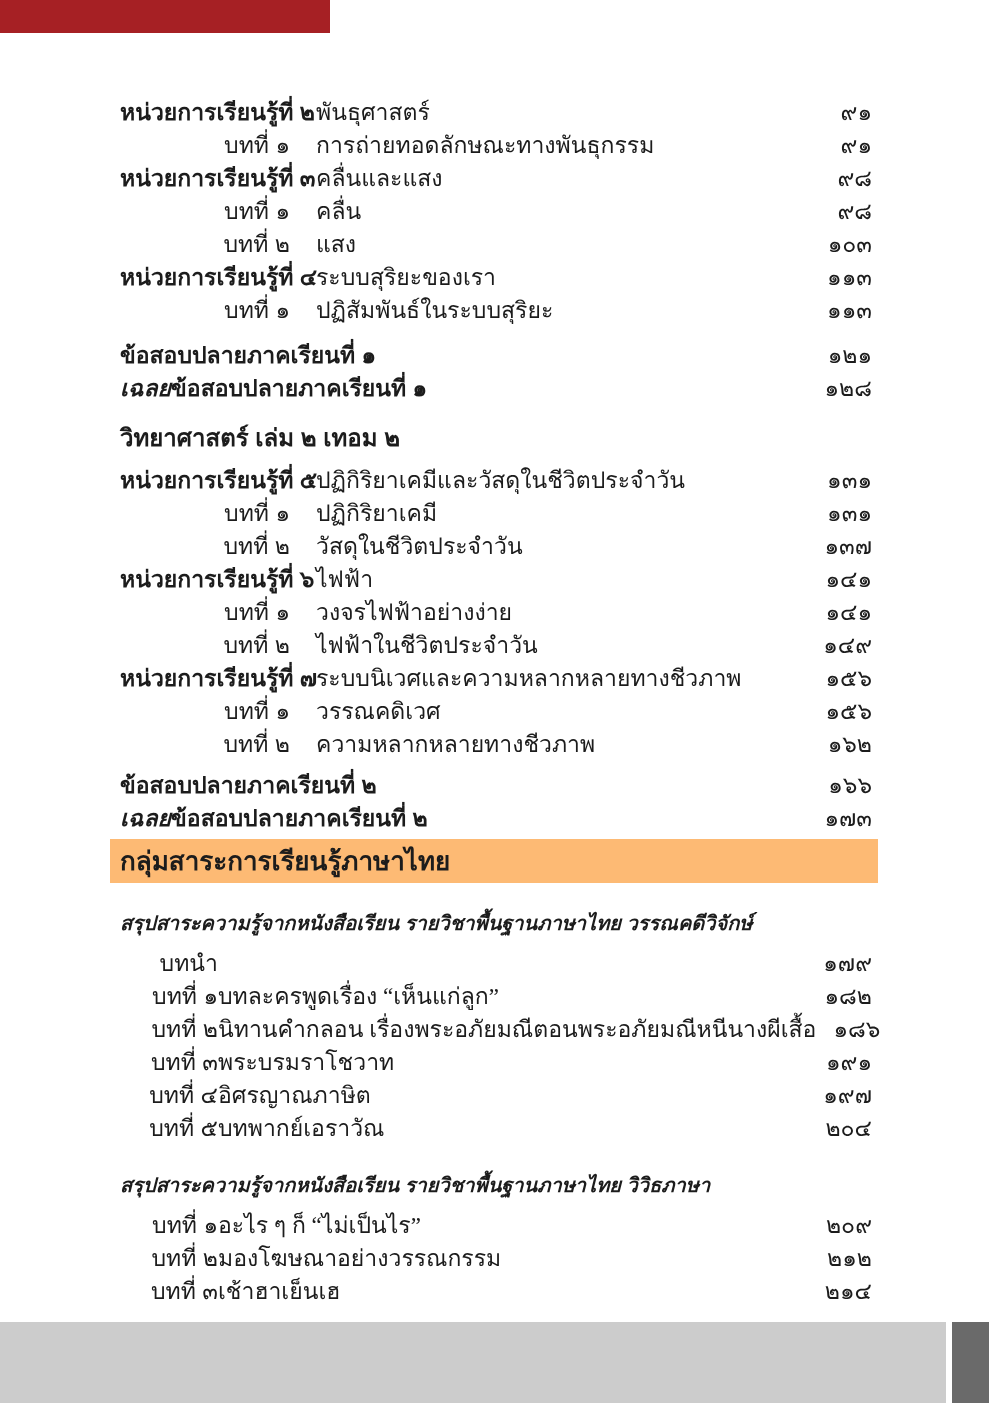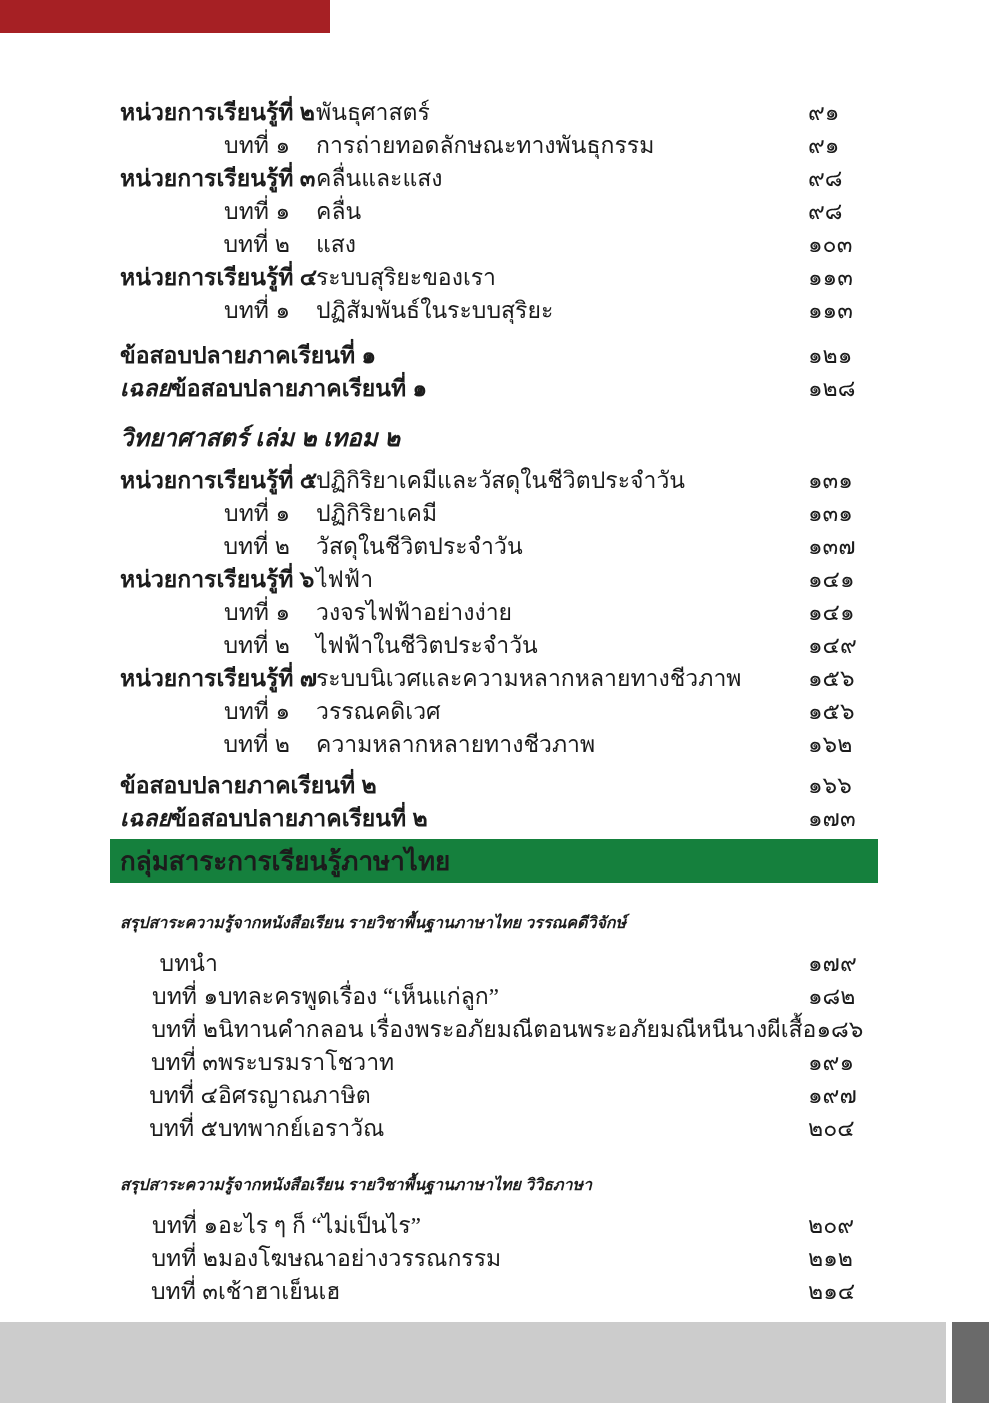--- a/index.html
+++ b/index.html
@@ -9,35 +9,35 @@
   .red-bar{position:absolute;left:0;top:0;width:330px;height:33px;background:#a62024;}
 
   .content{position:absolute;left:120px;top:0;width:752px;}
   .spacer-top{height:96px;}
 
   .row{display:flex;align-items:baseline;line-height:33px;font-size:23px;white-space:nowrap;}
   .lbl{width:170px;flex:none;}
   .row.unit .lbl{font-weight:bold;text-align:left;}
   .row.chap .lbl{text-align:right;}
   .ttl{flex:1;padding-left:26px;overflow:visible;font-family:Liberation Serif, serif;}
-  .pg{flex:none;min-width:64px;text-align:left;font-family:Liberation Serif, serif;}
+  .pg{flex:none;min-width:64px;text-align:right;font-family:Liberation Serif, serif;}
 
   .row.exam{margin-top:0;}
   .exam-main{flex:1;font-weight:bold;}
   .ans-prefix{font-style:italic;font-weight:bold;}
 
   .gap-md{height:12px;}
   .gap-sm{height:8px;}
 
-  .vol-header{font-size:24px;font-weight:bold;font-style:italic;line-height:33px;margin-top:16px;margin-bottom:10px;}
-
-  .thai-bar{height:44px;line-height:44px;background:#15803d;font-weight:bold;font-size:26px;
+  .vol-header{font-size:24px;font-weight:bold;line-height:33px;margin-top:16px;margin-bottom:10px;}
+
+  .thai-bar{height:44px;line-height:44px;background:#fdba74;font-weight:bold;font-size:26px;
             margin-left:-10px;margin-right:-6px;padding-left:10px;margin-top:4px;}
 
-  .sec-header{font-size:16px;font-weight:bold;font-style:italic;line-height:36px;margin-top:22px;margin-bottom:6px;}
+  .sec-header{font-size:20px;font-weight:bold;font-style:italic;line-height:36px;margin-top:22px;margin-bottom:6px;}
 
   .lit .lbl{width:98px;text-align:right;}
   .lit .ttl{padding-left:0;}
 
   .footer-light{position:absolute;left:0;top:1322px;width:946px;height:81px;background:#cccccc;}
   .footer-dark{position:absolute;left:952px;top:1322px;width:37px;height:81px;background:#6a6a6a;}
 </style>
 </head>
 <body>
 

